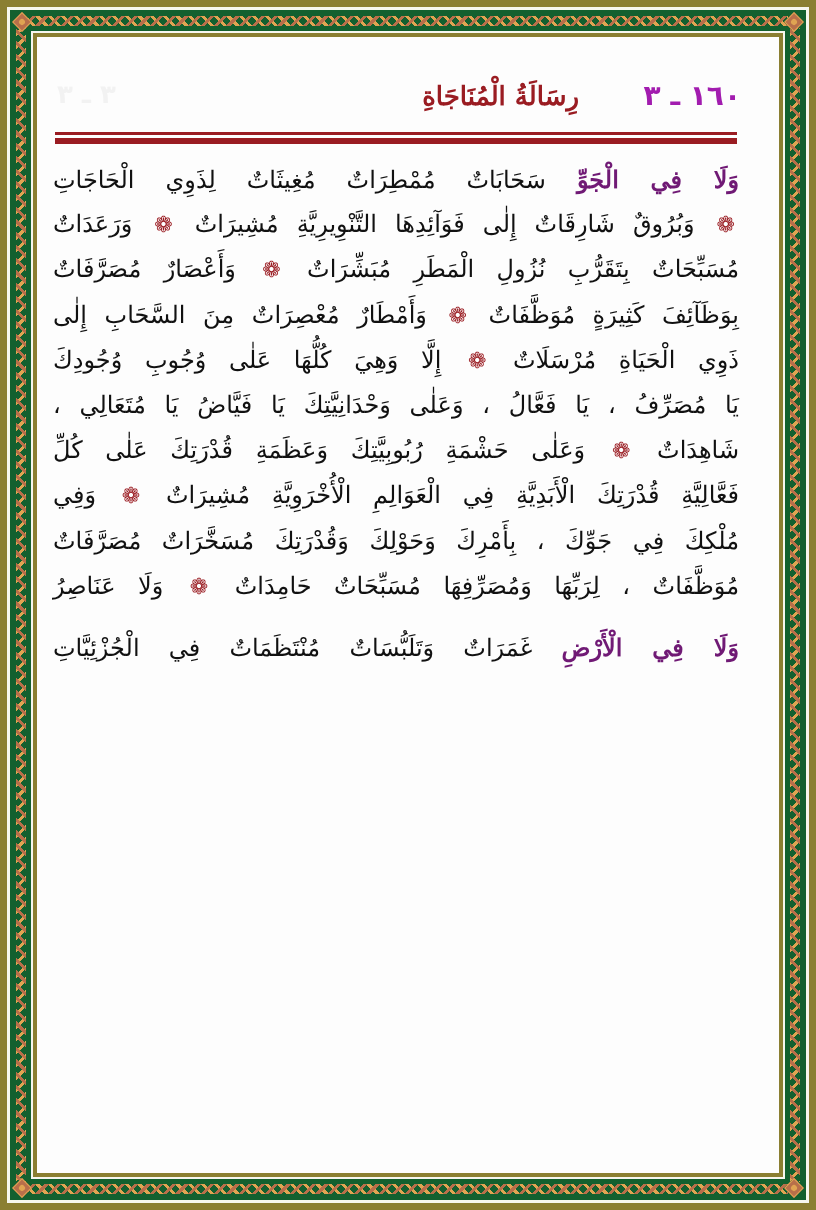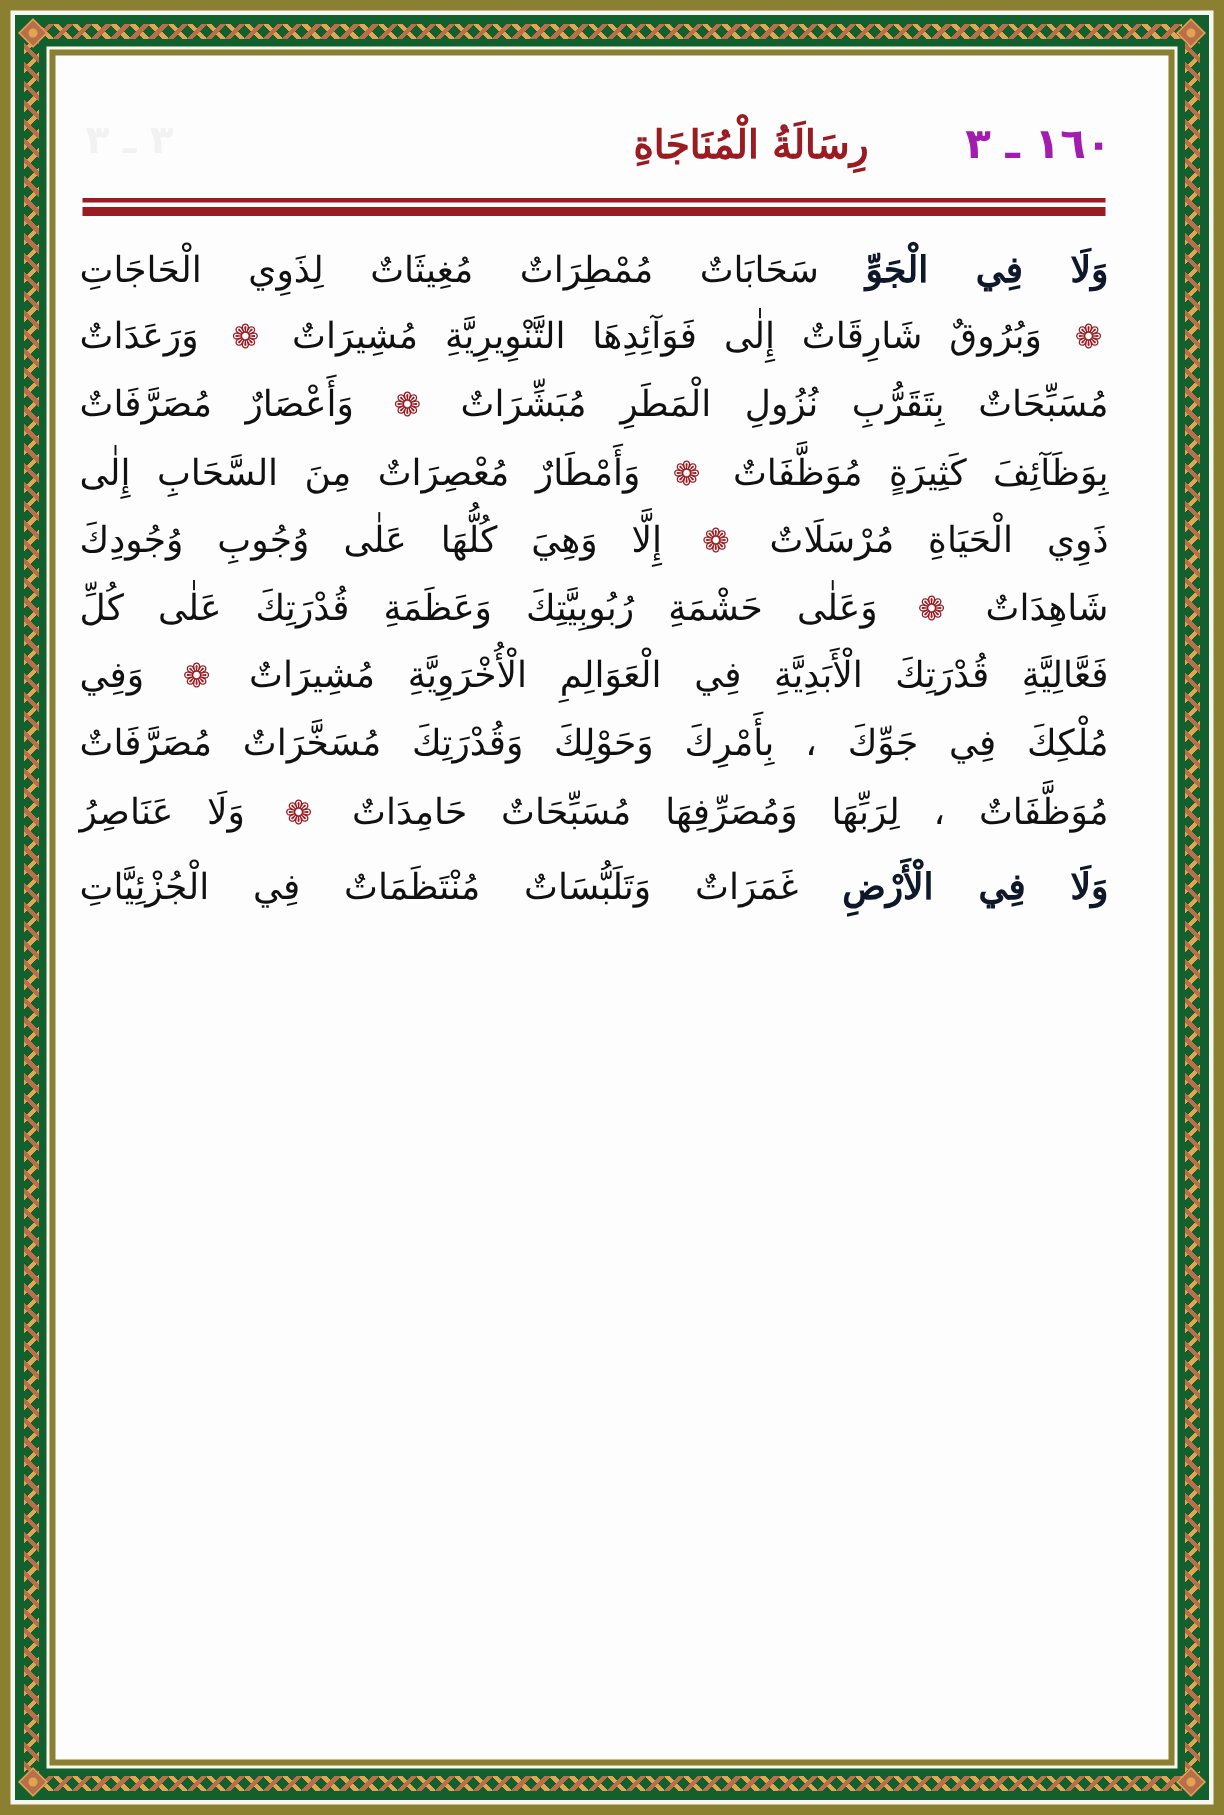--- a/index.html
+++ b/index.html
@@ -53,22 +53,22 @@
     }
     .rule-thin { position: absolute; left: 18px; right: 42px; top: 95px; height: 3px; background: #9a1c22; }
     .rule-thick { position: absolute; left: 18px; right: 42px; top: 101px; height: 6px; background: #9a1c22; }
     .body-text {
       position: absolute; left: 16px; right: 40px; top: 120px;
       direction: rtl; text-align: right;
       font-family: "DejaVu Serif", serif; font-size: 24px; color: #111;
     }
     .line { height: 45.2px; line-height: 45px; white-space: nowrap; text-align: justify; text-align-last: justify; }
     .line.short { text-align-last: right; }
-    .line.para-gap { margin-top: 4px; }
-    .hl { color: #0f172a; font-weight: bold; }
+    .line.para-gap { margin-top: 16px; }
+    .hl { color: #701a75; font-weight: bold; }
     .rosette { color: #9a1c22; font-size: 22px; margin: 0 4px; }
   </style>
 </head>
 <body>
 
 <div class="frame-outer"></div>
 <div class="frame-gap1"></div>
 <div class="frame-green"></div>
 <div class="braid-h braid-top"></div>
 <div class="braid-h braid-bottom"></div>
@@ -89,19 +89,20 @@
   </div>
   <div class="rule-thin"></div>
   <div class="rule-thick"></div>
 
   <div class="body-text">
     <div class="line"><span class="hl">وَلَا فِي الْجَوِّ</span><span> سَحَابَاتٌ مُمْطِرَاتٌ مُغِيثَاتٌ لِذَوِي الْحَاجَاتِ</span></div>
     <div class="line"><span class="rosette">❁</span><span> وَبُرُوقٌ شَارِقَاتٌ إِلٰى فَوَآئِدِهَا التَّنْوِيرِيَّةِ مُشِيرَاتٌ </span><span class="rosette">❁</span><span> وَرَعَدَاتٌ</span></div>
     <div class="line"><span>مُسَبِّحَاتٌ بِتَقَرُّبِ نُزُولِ الْمَطَرِ مُبَشِّرَاتٌ </span><span class="rosette">❁</span><span> وَأَعْصَارٌ مُصَرَّفَاتٌ</span></div>
     <div class="line"><span>بِوَظَآئِفَ كَثِيرَةٍ مُوَظَّفَاتٌ </span><span class="rosette">❁</span><span> وَأَمْطَارٌ مُعْصِرَاتٌ مِنَ السَّحَابِ إِلٰى</span></div>
     <div class="line"><span>ذَوِي الْحَيَاةِ مُرْسَلَاتٌ </span><span class="rosette">❁</span><span> إِلَّا وَهِيَ كُلُّهَا عَلٰى وُجُوبِ وُجُودِكَ</span></div>
+    <div class="line"><span>يَا مُصَرِّفُ ، يَا فَعَّالُ ، وَعَلٰى وَحْدَانِيَّتِكَ يَا فَيَّاضُ يَا مُتَعَالِي ،</span></div>
     <div class="line"><span>شَاهِدَاتٌ </span><span class="rosette">❁</span><span> وَعَلٰى حَشْمَةِ رُبُوبِيَّتِكَ وَعَظَمَةِ قُدْرَتِكَ عَلٰى كُلِّ</span></div>
     <div class="line"><span>فَعَّالِيَّةِ قُدْرَتِكَ الْأَبَدِيَّةِ فِي الْعَوَالِمِ الْأُخْرَوِيَّةِ مُشِيرَاتٌ </span><span class="rosette">❁</span><span> وَفِي</span></div>
     <div class="line"><span>مُلْكِكَ فِي جَوِّكَ ، بِأَمْرِكَ وَحَوْلِكَ وَقُدْرَتِكَ مُسَخَّرَاتٌ مُصَرَّفَاتٌ</span></div>
     <div class="line"><span>مُوَظَّفَاتٌ ، لِرَبِّهَا وَمُصَرِّفِهَا مُسَبِّحَاتٌ حَامِدَاتٌ </span><span class="rosette">❁</span><span> وَلَا عَنَاصِرُ</span></div>
     <div class="line para-gap"><span class="hl">وَلَا فِي الْأَرْضِ</span><span> غَمَرَاتٌ وَتَلَبُّسَاتٌ مُنْتَظَمَاتٌ فِي الْجُزْئِيَّاتِ</span></div>
   </div>
 </div>
 
 </body></html>

